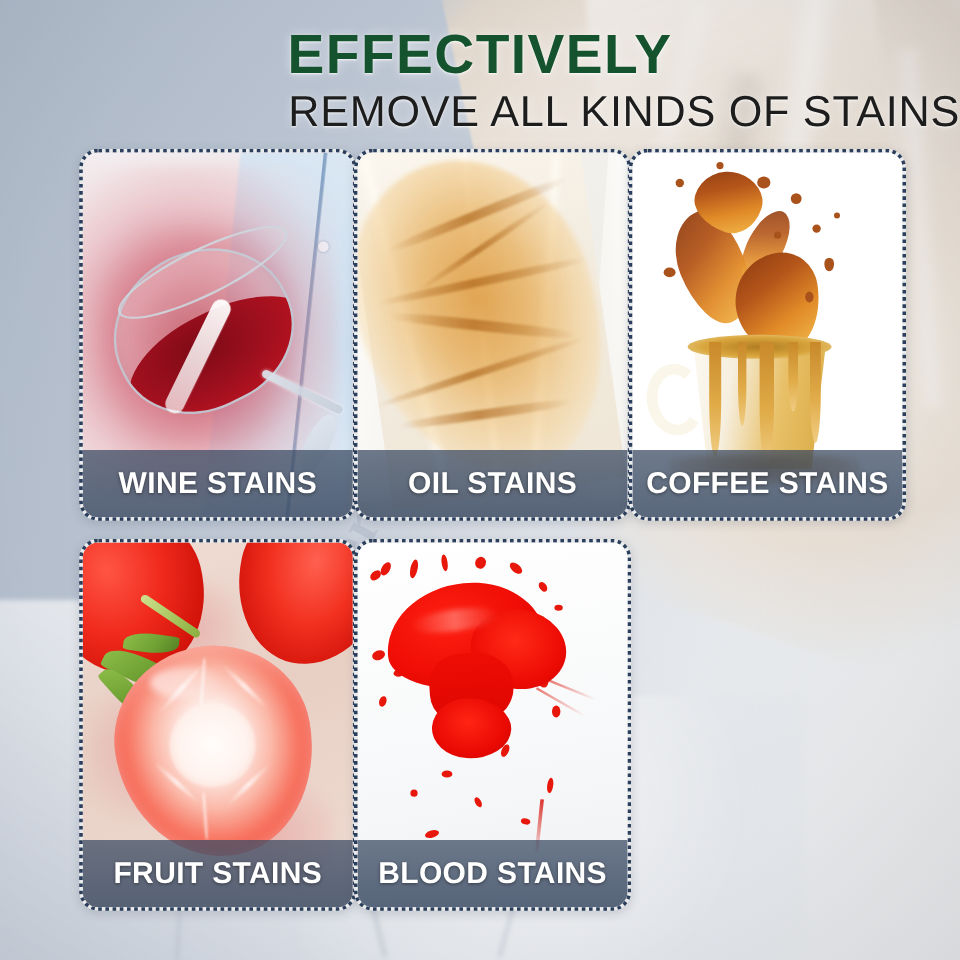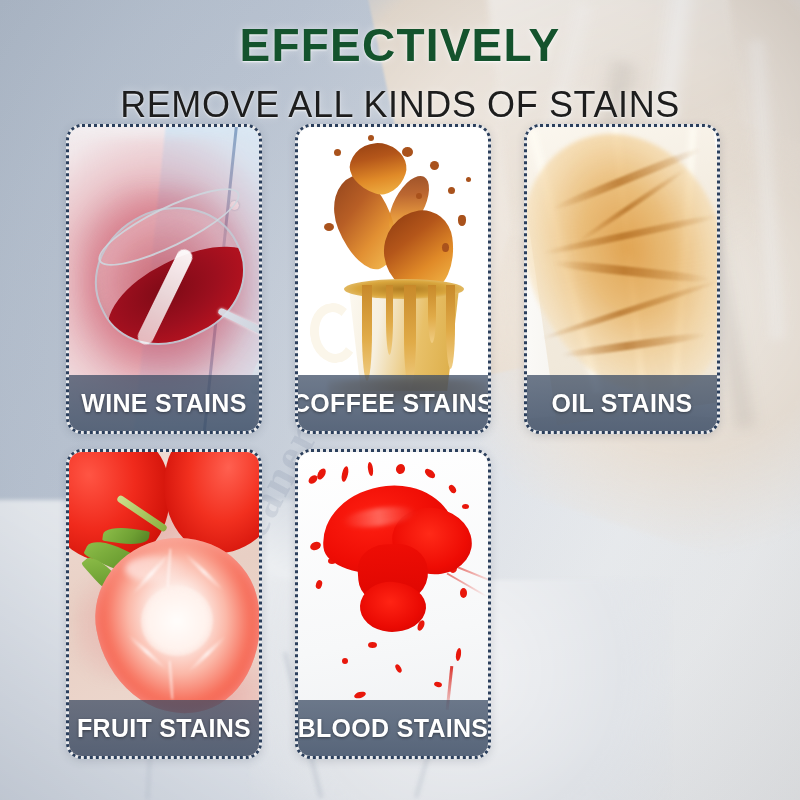--- a/index.html
+++ b/index.html
@@ -116,46 +116,47 @@
   }
   .title-main {
     font-size: 46px;
     font-weight: 700;
     letter-spacing: 1.2px;
     color: #14532d;
     line-height: 1.04;
     text-shadow: 0 1px 2px rgba(255,255,255,.85), 0 0 10px rgba(255,255,255,.5);
   }
   .title-sub {
-    margin-top: 16px;
+    margin-top: 4px;
     font-size: 36px;
     font-weight: 400;
     letter-spacing: .6px;
     color: #1d1d1d;
     line-height: 1.06;
     text-shadow: 0 1px 2px rgba(255,255,255,.8), 0 0 9px rgba(255,255,255,.45);
+    text-align: right;
   }
 
   
   .grid {
     position: absolute;
     left: 66px;
     top: 124px;
     width: 668px;
     display: grid;
     grid-template-columns: repeat(3, 210px);
     grid-template-rows: repeat(2, 310px);
     column-gap: 19px;
     row-gap: 15px;
     z-index: 4;
   }
 
   .card {
     position: relative;
-    width: 196px;
+    width: 231px;
     height: 310px;
     border-radius: 16px;
     border: 3px dotted #2b3f5c;
     overflow: hidden;
     background: #e9eaec;
     box-shadow: 0 2px 8px rgba(60,70,90,.18);
   }
   .card-photo {
     position: absolute;
     inset: 0;
@@ -609,20 +610,41 @@
         <div class="glass-bowl">
           <div class="glass-wine"></div>
         </div>
         <div class="glass-rim"></div>
         <div class="glass-hl"></div>
         <div class="glass-stem"></div>
         <div class="glass-foot"></div>
       </div>
       <div class="card-label">
         <span>WINE STAINS</span>
+      </div>
+    </div>
+
+    <div class="card">
+      <div class="card-photo ph-oil">
+        <div class="oil-paper-l"></div>
+        <div class="oil-paper-r"></div>
+        <div class="oil-cloth"></div>
+        <div class="oil-fold w1"></div>
+        <div class="oil-fold w2"></div>
+        <div class="oil-fold w3"></div>
+        <div class="oil-blob"></div>
+        <div class="oil-streak o1"></div>
+        <div class="oil-streak o2"></div>
+        <div class="oil-streak o3"></div>
+        <div class="oil-streak o4"></div>
+        <div class="oil-streak o5"></div>
+        <div class="oil-streak o6"></div>
+      </div>
+      <div class="card-label">
+        <span>OIL STAINS</span>
       </div>
     </div>
 
     <div class="card">
       <div class="card-photo ph-coffee">
         <div class="splash arc1"></div>
         <div class="splash big2"></div>
         <div class="splash arc2"></div>
         <div class="splash big1"></div>
         <div class="drop p1"></div>
@@ -640,41 +662,20 @@
         <div class="mug-top"></div>
         <div class="mug-drip d1"></div>
         <div class="mug-drip d2"></div>
         <div class="mug-drip d3"></div>
         <div class="mug-drip d4"></div>
         <div class="mug-drip d5"></div>
         <div class="mug-pool"></div>
       </div>
       <div class="card-label">
         <span>COFFEE STAINS</span>
-      </div>
-    </div>
-
-    <div class="card">
-      <div class="card-photo ph-oil">
-        <div class="oil-paper-l"></div>
-        <div class="oil-paper-r"></div>
-        <div class="oil-cloth"></div>
-        <div class="oil-fold w1"></div>
-        <div class="oil-fold w2"></div>
-        <div class="oil-fold w3"></div>
-        <div class="oil-blob"></div>
-        <div class="oil-streak o1"></div>
-        <div class="oil-streak o2"></div>
-        <div class="oil-streak o3"></div>
-        <div class="oil-streak o4"></div>
-        <div class="oil-streak o5"></div>
-        <div class="oil-streak o6"></div>
-      </div>
-      <div class="card-label">
-        <span>OIL STAINS</span>
       </div>
     </div>
 
 
     <div class="card">
       <div class="card-photo ph-fruit">
         <div class="fruit-cloth-stain fs1"></div>
         <div class="fruit-cloth-stain fs2"></div>
         <div class="fruit-cloth-stain fs3"></div>
         <div class="berry-whole-l"></div>

